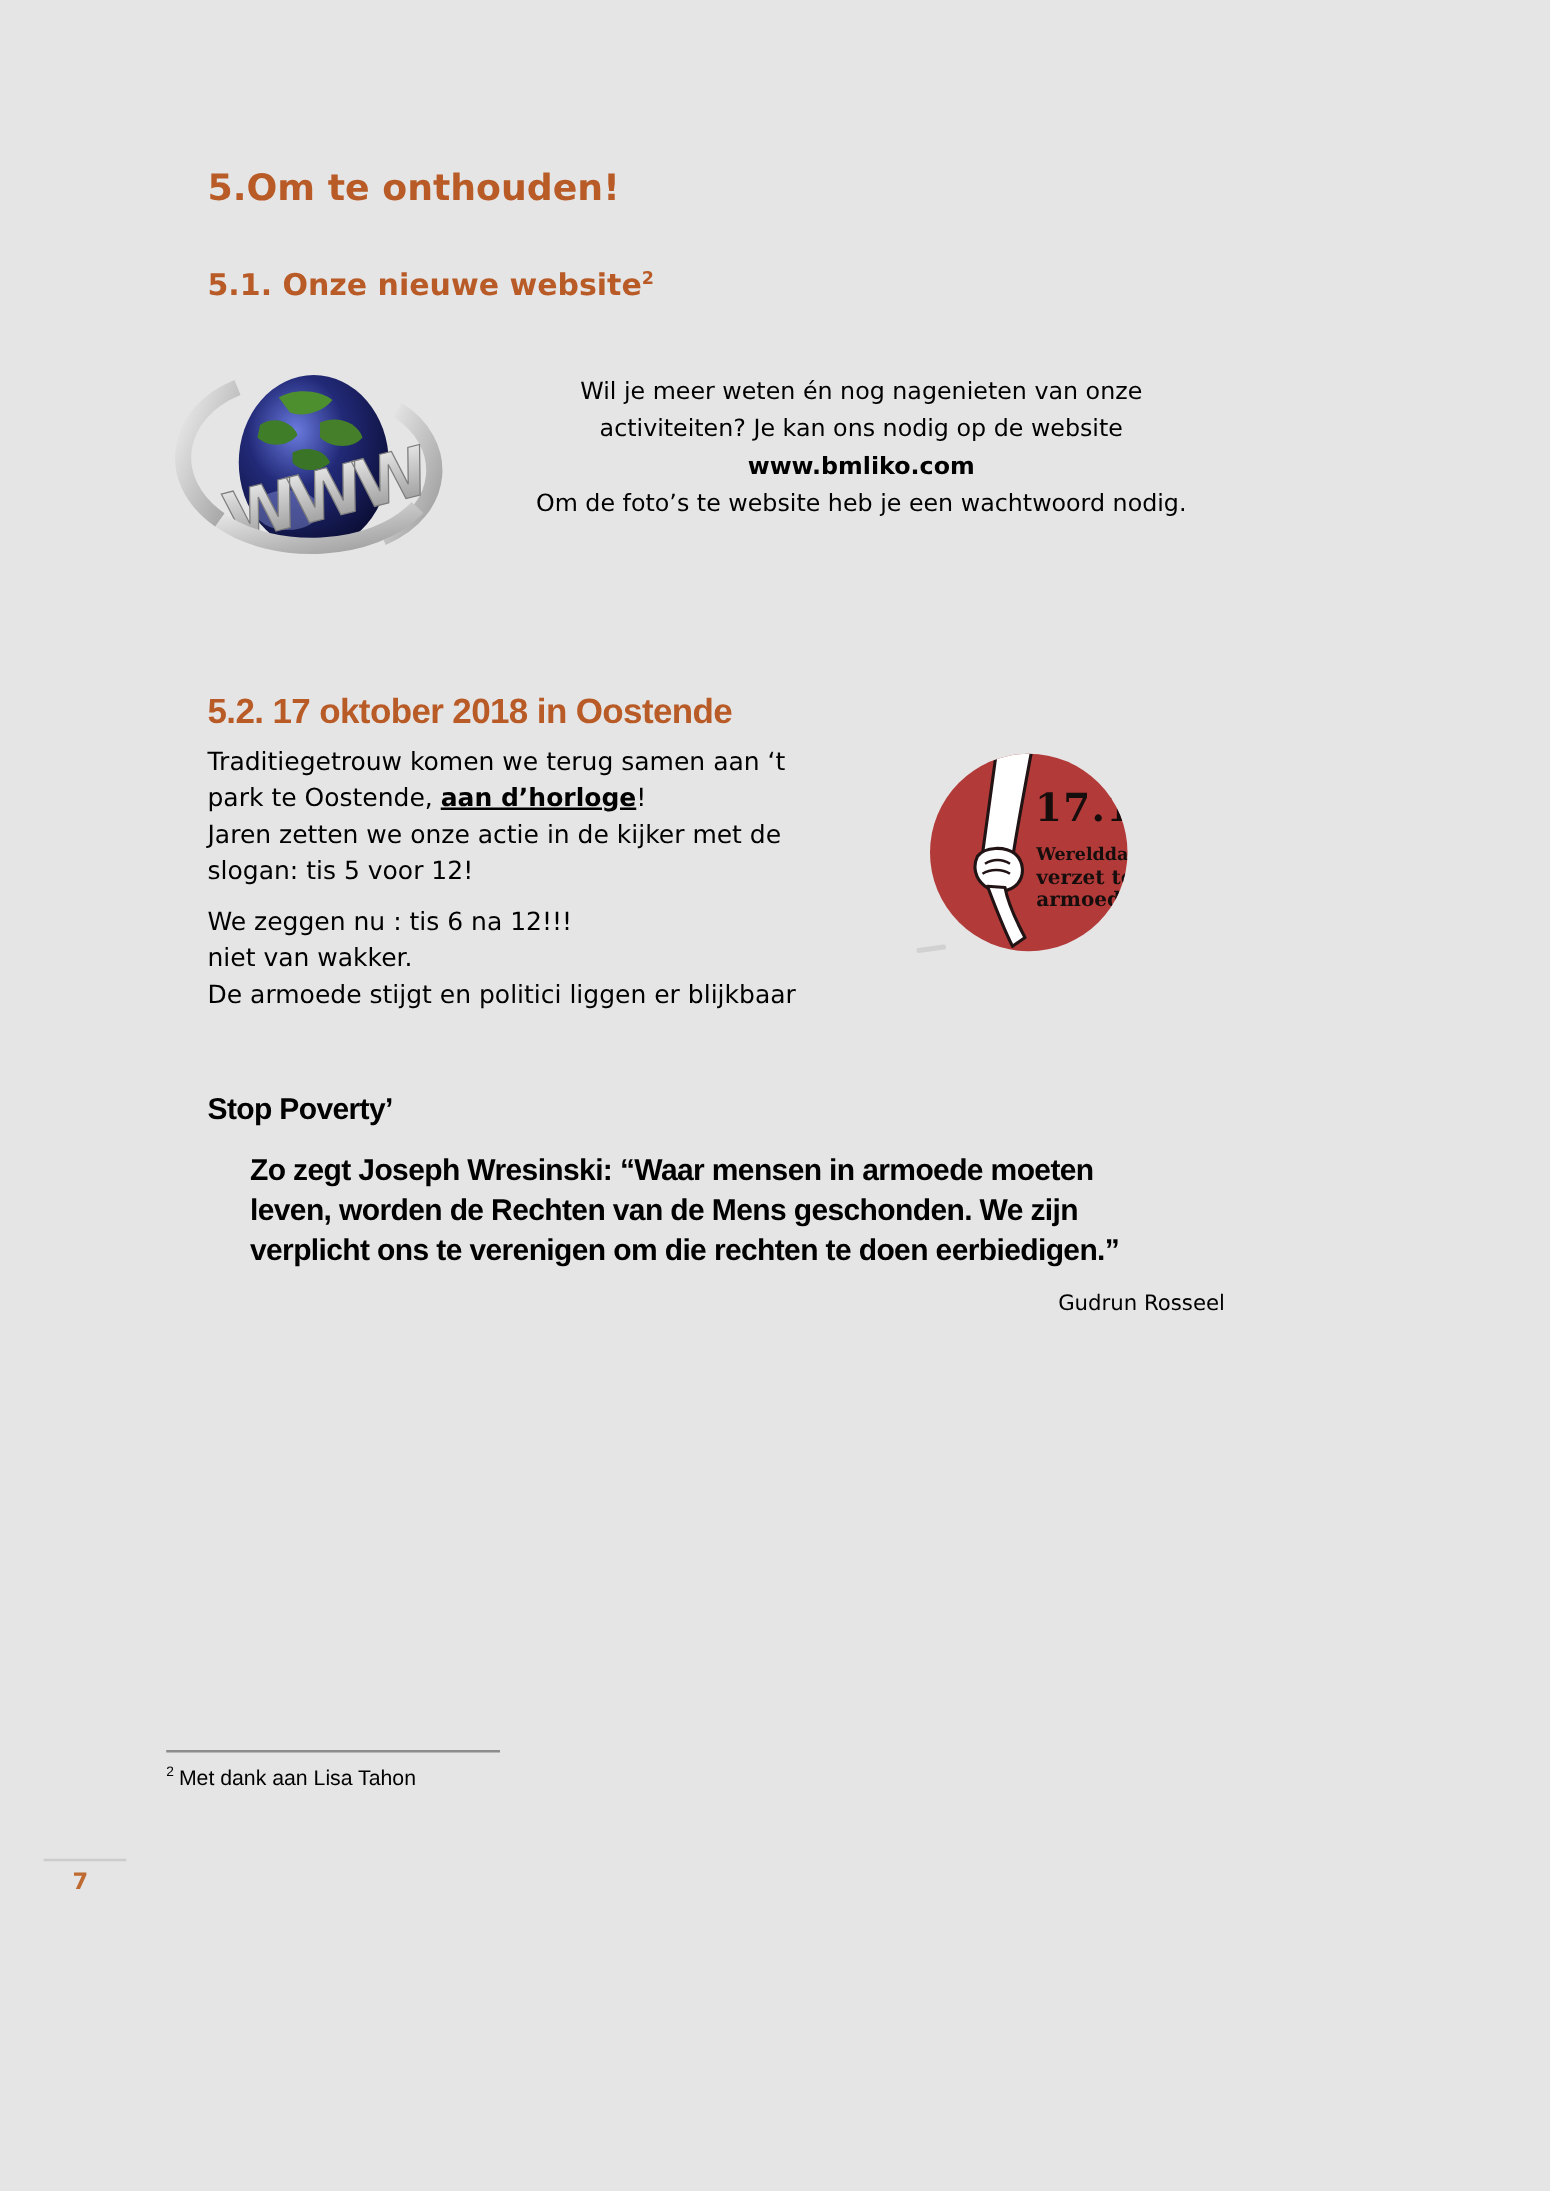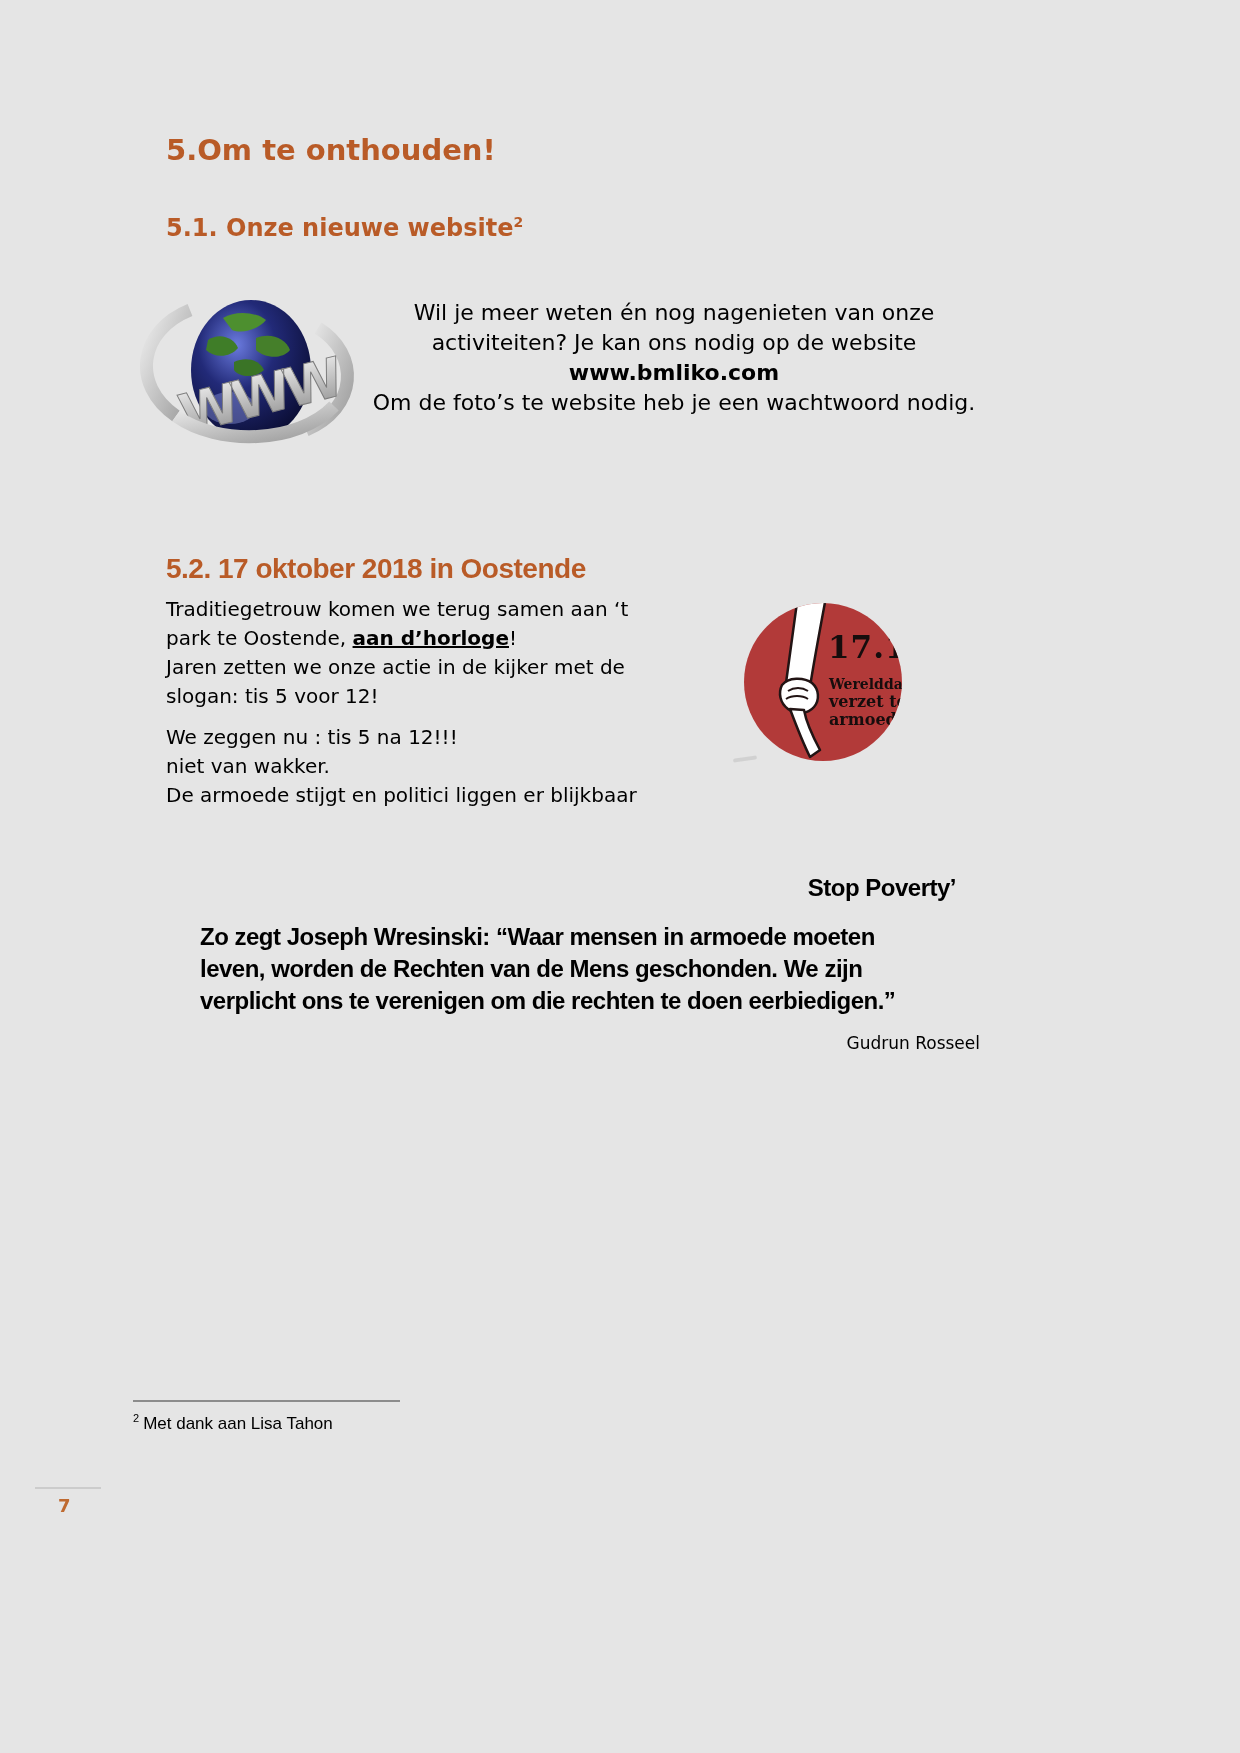--- a/index.html
+++ b/index.html
@@ -27,22 +27,22 @@
     position:absolute;left:166px;top:553px;
     font-size:28px;font-weight:bold;color:#b95b27;
     font-family:"Liberation Sans", sans-serif;
     letter-spacing:-0.5px;
     white-space:nowrap;
   }
   .globe{
     position:absolute;left:138px;top:288px;width:232px;height:168px;
   }
   .ws-text{
-    position:absolute;left:344px;top:298px;width:660px;
-    text-align:center;font-size:22px;line-height:30px;
+    position:absolute;left:359px;top:298px;width:660px;
+    text-align:center;font-size:19px;line-height:30px;
   }
   .ws-text div{white-space:nowrap;}
   .bold{font-weight:bold;}
   .para{position:absolute;left:166px;font-size:20px;line-height:29px;}
   .para div{white-space:nowrap;}
   .p1{top:595px;}
   .p2{top:723px;}
   .bu{font-weight:bold;text-decoration:underline;}
   .logo{
     position:absolute;left:744px;top:603px;width:158px;height:158px;
@@ -60,21 +60,21 @@
   }
   .logo-l1{font-size:14px;white-space:nowrap;}
   .logo-l2,.logo-l3{font-size:16px;white-space:nowrap;}
   .logo-arm{position:absolute;left:0;top:0;}
   .smudge{
     position:absolute;left:733px;top:757px;width:24px;height:4px;
     background:#c9c9c9;transform:rotate(-8deg);border-radius:2px;opacity:.7;
   }
   .stop{
     position:absolute;left:166px;top:874px;width:790px;
-    text-align:right;font-weight:bold;font-size:24px;
+    text-align:left;font-weight:bold;font-size:24px;
     font-family:"Liberation Sans", sans-serif;letter-spacing:-0.5px;
     white-space:nowrap;
   }
   .quote{
     position:absolute;left:200px;top:921px;width:860px;
     font-weight:bold;font-size:24px;line-height:32px;
     font-family:"Liberation Sans", sans-serif;letter-spacing:-0.5px;
   }
   .quote div{white-space:nowrap;}
   .signature{
@@ -158,21 +158,21 @@
   <div class="h2-52">5.2. 17 oktober 2018 in Oostende</div>
 
   <div class="para p1">
     <div>Traditiegetrouw komen we terug samen aan ‘t</div>
     <div><span>park te Oostende, </span><span class="bu">aan d’horloge</span><span>!</span></div>
     <div>Jaren zetten we onze actie in de kijker met de</div>
     <div>slogan: tis 5 voor 12!</div>
   </div>
 
   <div class="para p2">
-    <div>We zeggen nu : tis 5 na 12!!!</div>
+    <div>We zeggen nu : tis 6 na 12!!!</div>
     <div>niet van wakker.</div>
     <div>De armoede stijgt en politici liggen er blijkbaar</div>
   </div>
 
   <div class="logo">
     <svg class="logo-arm" width="158" height="158" viewBox="0 0 158 158">
 
       <path d="M54,-8 L82,-6 C76,26 70,58 66,84 L42,80 C46,52 50,22 54,-8 Z" fill="#ffffff" stroke="#221414" stroke-width="2.5" stroke-linejoin="round"></path>
 
       <path d="M38,82 C34,90 36,100 44,106 C52,112 64,111 70,104 C76,97 75,86 68,80 C60,74 44,74 38,82 Z" fill="#ffffff" stroke="#221414" stroke-width="2.5"></path>

